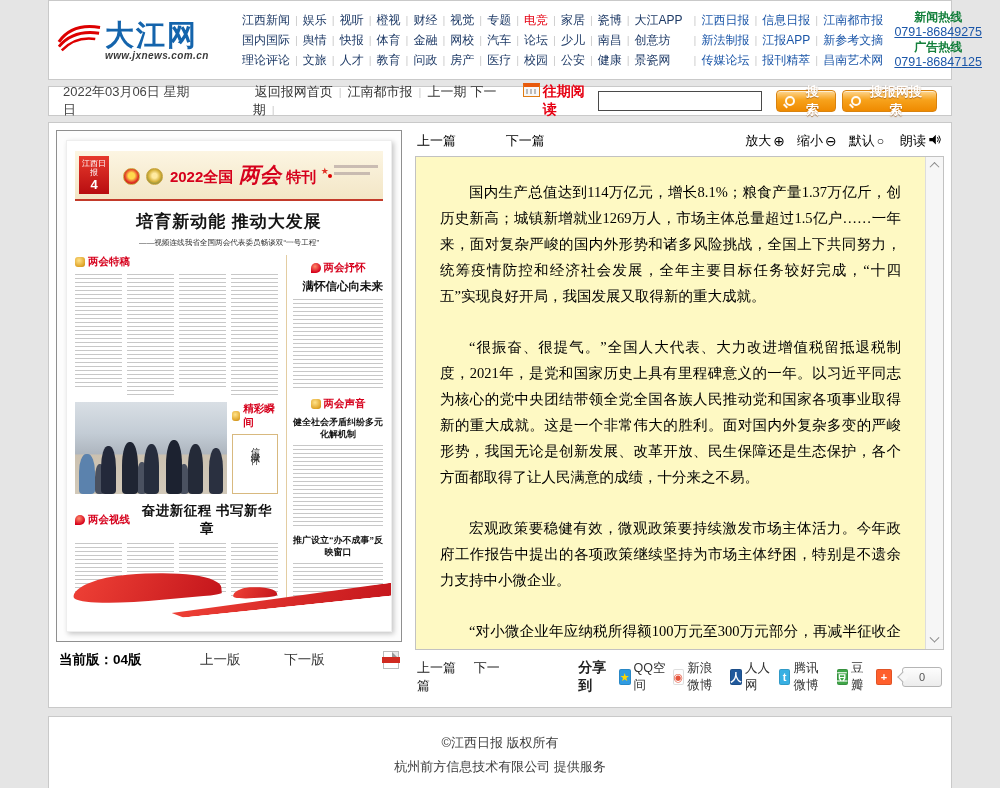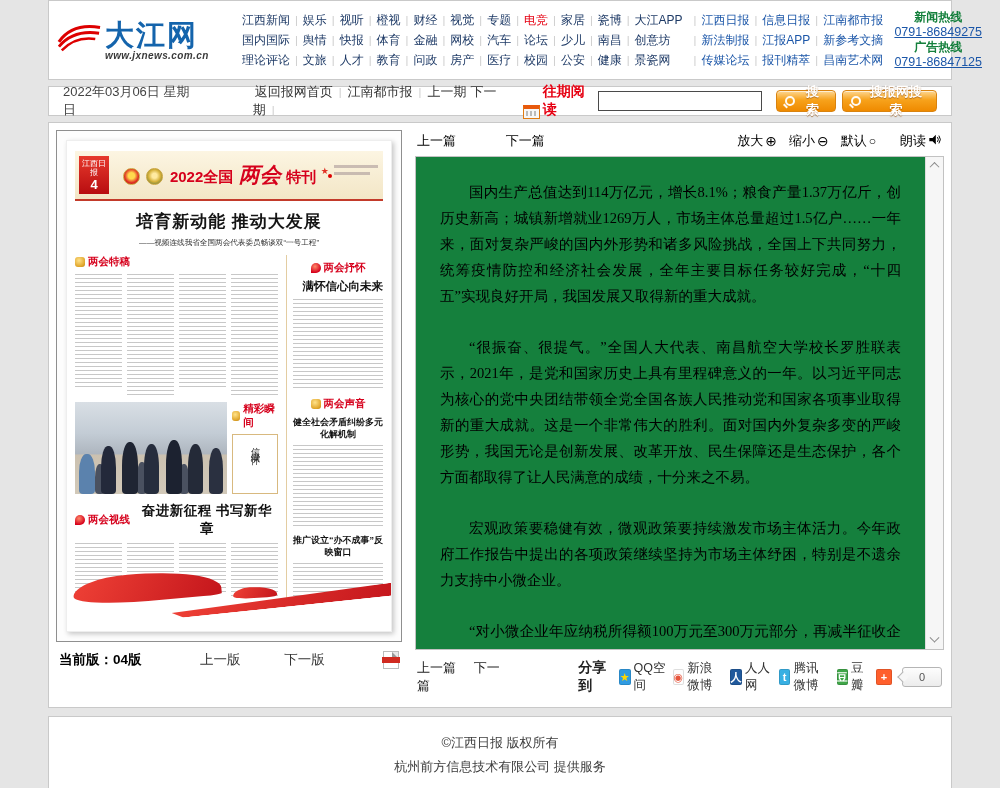--- a/index.html
+++ b/index.html
@@ -19,21 +19,21 @@
   .sep{color:#ccc;margin:0 4px;font-size:11px;}
   .nav-papers{flex:0 0 auto;font-size:12px;white-space:nowrap;margin-left:6px;}
   .pl{color:#1b56a8;margin:0 1px;}
   .hotline{flex:0 0 auto;width:100px;text-align:center;line-height:15px;margin-left:4px;}
   .hl-label{color:#15803d;font-size:12px;font-weight:bold;}
   .hl-num{display:block;color:#1b56a8;font-size:12.5px;text-decoration:underline;}
   
   .datebar{height:30px;display:flex;align-items:center;padding:0 14px;font-size:13px;color:#444;margin-bottom:6px;}
   .db-links{margin-left:52px;color:#333;}
   .db-links a{margin:0 2px;color:#333;}
-  .cal-wrap{display:flex;align-items:flex-end;margin-left:4px;}
+  .cal-wrap{display:flex;align-items:flex-start;margin-left:4px;}
   .cal-icon{display:inline-block;width:17px;height:14px;background:#f7f7f7;border:1px solid #e07b12;border-top:4px solid #e8590c;box-sizing:border-box;margin-right:3px;position:relative;}
   .cal-icon::after{content:'';position:absolute;left:2px;top:2px;right:2px;height:5px;background:repeating-linear-gradient(90deg,#bbb 0 2px,transparent 2px 4px);}
   .archive{color:#e60012;font-weight:bold;font-size:14px;}
   .db-spacer{flex:1;}
   .search-input{width:158px;height:18px;border:1px solid #4a4a4a;margin-right:8px;font-size:12px;padding:0 3px;}
   .btn-org{height:22px;border:1px solid #d9830f;border-radius:4px;background:linear-gradient(#fdd793,#f8a droplet);background:linear-gradient(#fdd793,#f7a21b 45%,#ef8a00);color:#fff;font-weight:bold;font-size:13px;display:flex;align-items:center;gap:3px;padding:0 8px;margin-left:6px;cursor:pointer;text-shadow:0 1px 1px rgba(140,70,0,.65);box-shadow:inset 0 1px 0 rgba(255,255,255,.6);}
   .mag{display:inline-block;width:6px;height:6px;border:2px solid #fff;border-radius:50%;position:relative;opacity:.95;}
   .mag::after{content:'';position:absolute;width:5px;height:2px;background:#fff;left:-4px;top:7px;transform:rotate(45deg);}
   
   .main{display:flex;gap:13px;padding:7px 7px 12px;margin-bottom:8px;min-height:562px;}
@@ -86,21 +86,21 @@
   .pdf-ic{width:14px;height:16px;background:#fff;border:1px solid #bbb;position:relative;cursor:pointer;}
   .pdf-ic::after{content:'';position:absolute;left:-2px;top:5px;right:-2px;height:6px;background:#d02a20;}
   .pdf-ic::before{content:'';position:absolute;right:0;top:0;border:3px solid #e8e8e8;border-left-color:#999;border-bottom-color:#999;}
   
   .right{flex:1;min-width:0;}
   .art-toolbar{display:flex;align-items:center;font-size:13px;color:#000;margin:2px 2px 6px;}
   .art-toolbar .tb-l a{margin-right:46px;}
   .tb-spacer{flex:1;}
   .tb-ctl{display:flex;align-items:center;gap:2px;margin-left:12px;cursor:pointer;}
   .ctl-glyph{font-size:14px;line-height:14px;}
-  .art-box{position:relative;border:1px solid #c2c2c2;background:#15803d;height:494px;box-sizing:border-box;overflow:hidden;padding:22px 42px 0 24px;}
+  .art-box{position:relative;border:1px solid #c2c2c2;background:#fef9c3;height:494px;box-sizing:border-box;overflow:hidden;padding:22px 42px 0 24px;}
   .art-box p{margin:0 0 25px;font-family:"Liberation Serif","DejaVu Serif",serif;font-size:14.5px;line-height:26px;color:#000;text-indent:2em;text-align:justify;}
   .sbar{position:absolute;top:0;right:0;bottom:0;width:17px;background:#f6f6f6;border-left:1px solid #ddd;}
   .sb-btn{position:absolute;left:0;right:0;height:17px;display:flex;align-items:center;justify-content:center;cursor:pointer;}
   .sb-up{top:0;}
   .sb-down{bottom:0;}
   .chev{width:6px;height:6px;border-left:1px solid #8a8a8a;border-top:1px solid #8a8a8a;}
   .sb-up .chev{transform:rotate(45deg) translate(1px,1px);}
   .sb-down .chev{transform:rotate(225deg) translate(2px,2px);}
   .share-bar{display:flex;align-items:center;margin-top:9px;font-size:13px;color:#222;padding:0 2px;}
   .share-bar .sp-l a{margin-right:14px;}
@@ -294,36 +294,36 @@
             <span class="ctl-glyph">⊕</span>
         </span>
         <span class="tb-ctl">
           <span>缩小</span>
             <span class="ctl-glyph">⊖</span>
         </span>
         <span class="tb-ctl">
           <span>默认</span>
             <span class="ctl-glyph" style="font-size:12px;">○</span>
         </span>
-        <span class="tb-ctl" style="margin-left:24px;">
+        <span class="tb-ctl" style="margin-left:16px;">
           <span>朗读</span>
           <span>
             <svg width="14" height="13" viewBox="0 0 16 16">
                 <polygon points="1,6 5,6 9,2 9,14 5,10 1,10" fill="#000"></polygon>
                 <path d="M11 5 q2.2 3 0 6" stroke="#000" stroke-width="1.2" fill="none"></path>
                 <path d="M12.8 3.2 q3.6 4.8 0 9.6" stroke="#000" stroke-width="1.2" fill="none"></path>
               </svg>
           </span>
         </span>
       </div>
 
       <div class="art-box">
         <div id="artBody">
             <p>国内生产总值达到114万亿元，增长8.1%；粮食产量1.37万亿斤，创历史新高；城镇新增就业1269万人，市场主体总量超过1.5亿户……一年来，面对复杂严峻的国内外形势和诸多风险挑战，全国上下共同努力，统筹疫情防控和经济社会发展，全年主要目标任务较好完成，“十四五”实现良好开局，我国发展又取得新的重大成就。</p>
-            <p>“很振奋、很提气。”全国人大代表、南昌航空大学校长罗胜联表示，2021年，是党和国家历史上具有里程碑意义的一年。以习近平同志为核心的党中央团结带领全党全国各族人民推动党和国家各项事业取得新的重大成就。这是一个非常伟大的胜利。面对国内外复杂多变的严峻形势，我国无论是创新发展、改革开放、民生保障还是生态保护，各个方面都取得了让人民满意的成绩，十分来之不易。</p>
+            <p>“很振奋、很提气。”全国人大代表、大力改进增值税留抵退税制度，2021年，是党和国家历史上具有里程碑意义的一年。以习近平同志为核心的党中央团结带领全党全国各族人民推动党和国家各项事业取得新的重大成就。这是一个非常伟大的胜利。面对国内外复杂多变的严峻形势，我国无论是创新发展、改革开放、民生保障还是生态保护，各个方面都取得了让人民满意的成绩，十分来之不易。</p>
             <p>宏观政策要稳健有效，微观政策要持续激发市场主体活力。今年政府工作报告中提出的各项政策继续坚持为市场主体纾困，特别是不遗余力支持中小微企业。</p>
             <p>“对小微企业年应纳税所得额100万元至300万元部分，再减半征收企业所得税”“大力改进增值税留抵退税制度”“提高减免幅度、扩大适用范围”……全国人大代表、景德镇陶瓷发展中心主任于集华对政府工作报告中提出实施新的组合式税费支持政策赞不绝口。他说，国家密集出台的一系列减税降费政策，对处于转型升级和创新发展关键期的陶瓷产业来说，是一场酣畅淋漓的“及时雨”。在他看来，这是国家对小微企业又放了一个大招。于集华介绍，景德镇积极响应国家号召，深入推进国家陶瓷文化传承创新试验区建设，大力实施减税降费的资金支持和政策导向，对传统手工技法制瓷产品增值税简易征收，让陶瓷手工业者实实在在地享受到了减税降费的政策红利。</p>
           </div>
         <div class="sbar">
           <span class="sb-btn sb-up">
               <span class="chev"></span>
             </span>
           <span class="sb-btn sb-down">
               <span class="chev"></span>
             </span>

